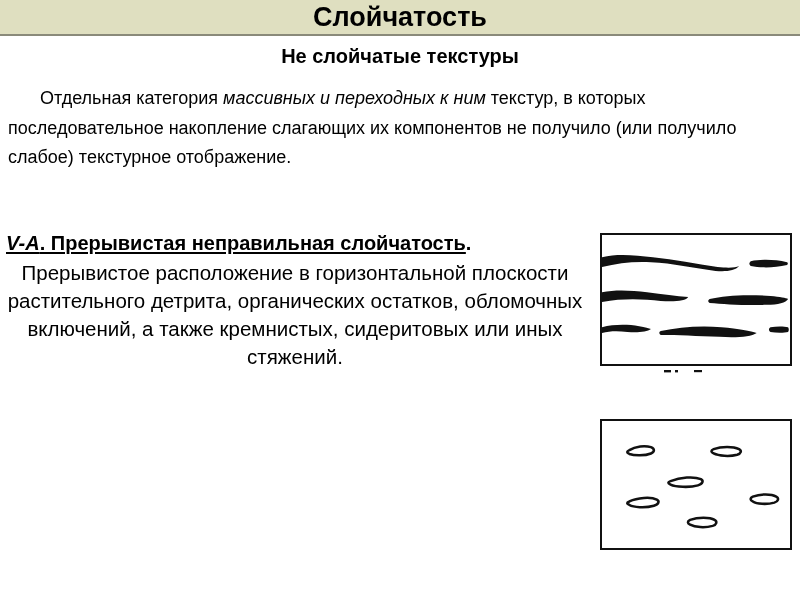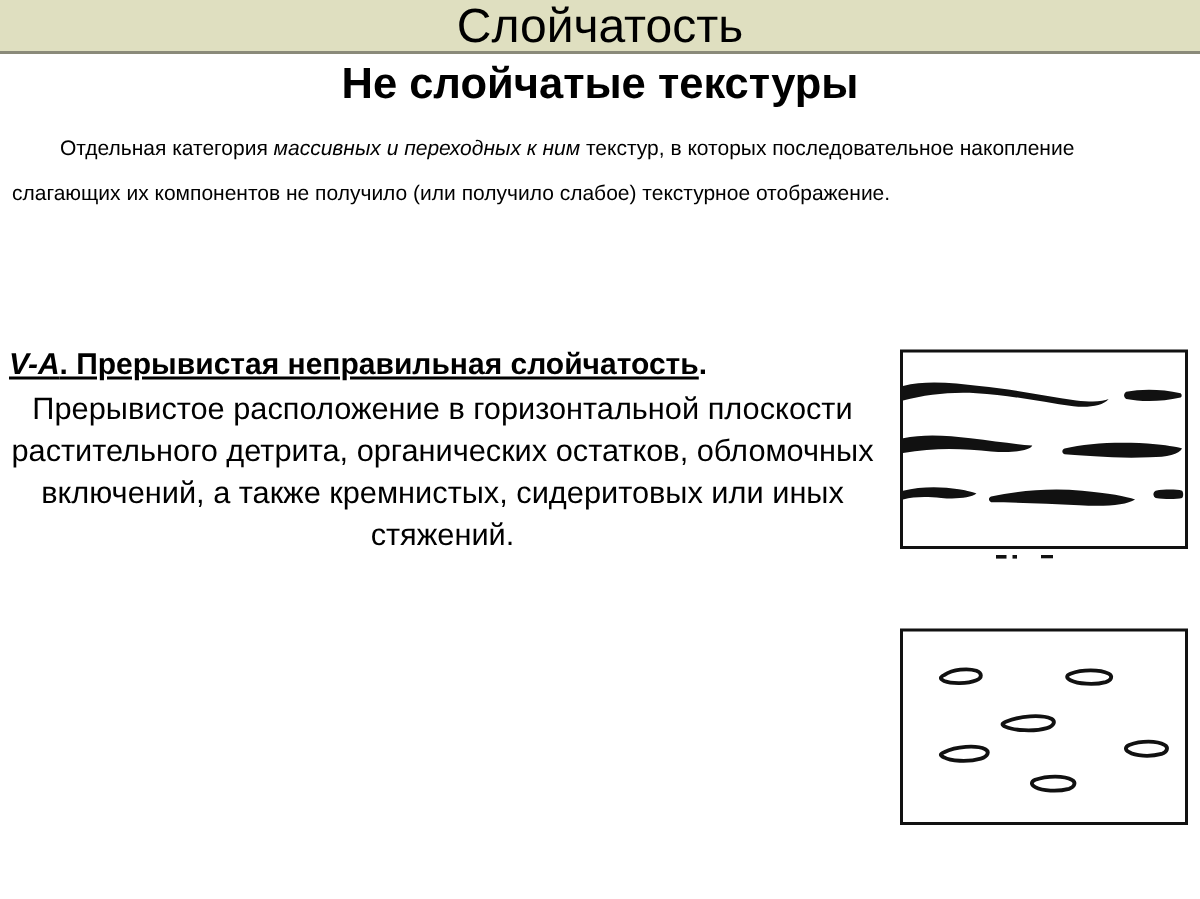--- a/index.html
+++ b/index.html
@@ -27,47 +27,47 @@
     background: #dfdfc0;
     border-bottom: 2px solid #8a8a7a;
     box-sizing: border-box;
   }
   .header-title {
     position: absolute;
     left: 0;
     top: 1px;
     width: 800px;
     text-align: center;
-    font-size: 32px;
-    font-weight: normal;
+    font-size: 27px;
+    font-weight: bold;
     letter-spacing: 0px;
     line-height: 33px;
     white-space: nowrap;
   }
 
   
   .subtitle {
     position: absolute;
     left: 0;
     top: 41px;
     width: 800px;
     text-align: center;
-    font-size: 29px;
+    font-size: 20px;
     font-weight: bold;
     line-height: 30px;
     white-space: nowrap;
   }
 
   
   .intro {
     position: absolute;
     left: 8px;
     top: 84px;
     width: 744px;
-    font-size: 14px;
+    font-size: 18px;
     line-height: 29.5px;
     text-align: left;
     text-indent: 32px;
   }
   .intro .ital {
     font-style: italic;
   }
 
   
   .section-a {

